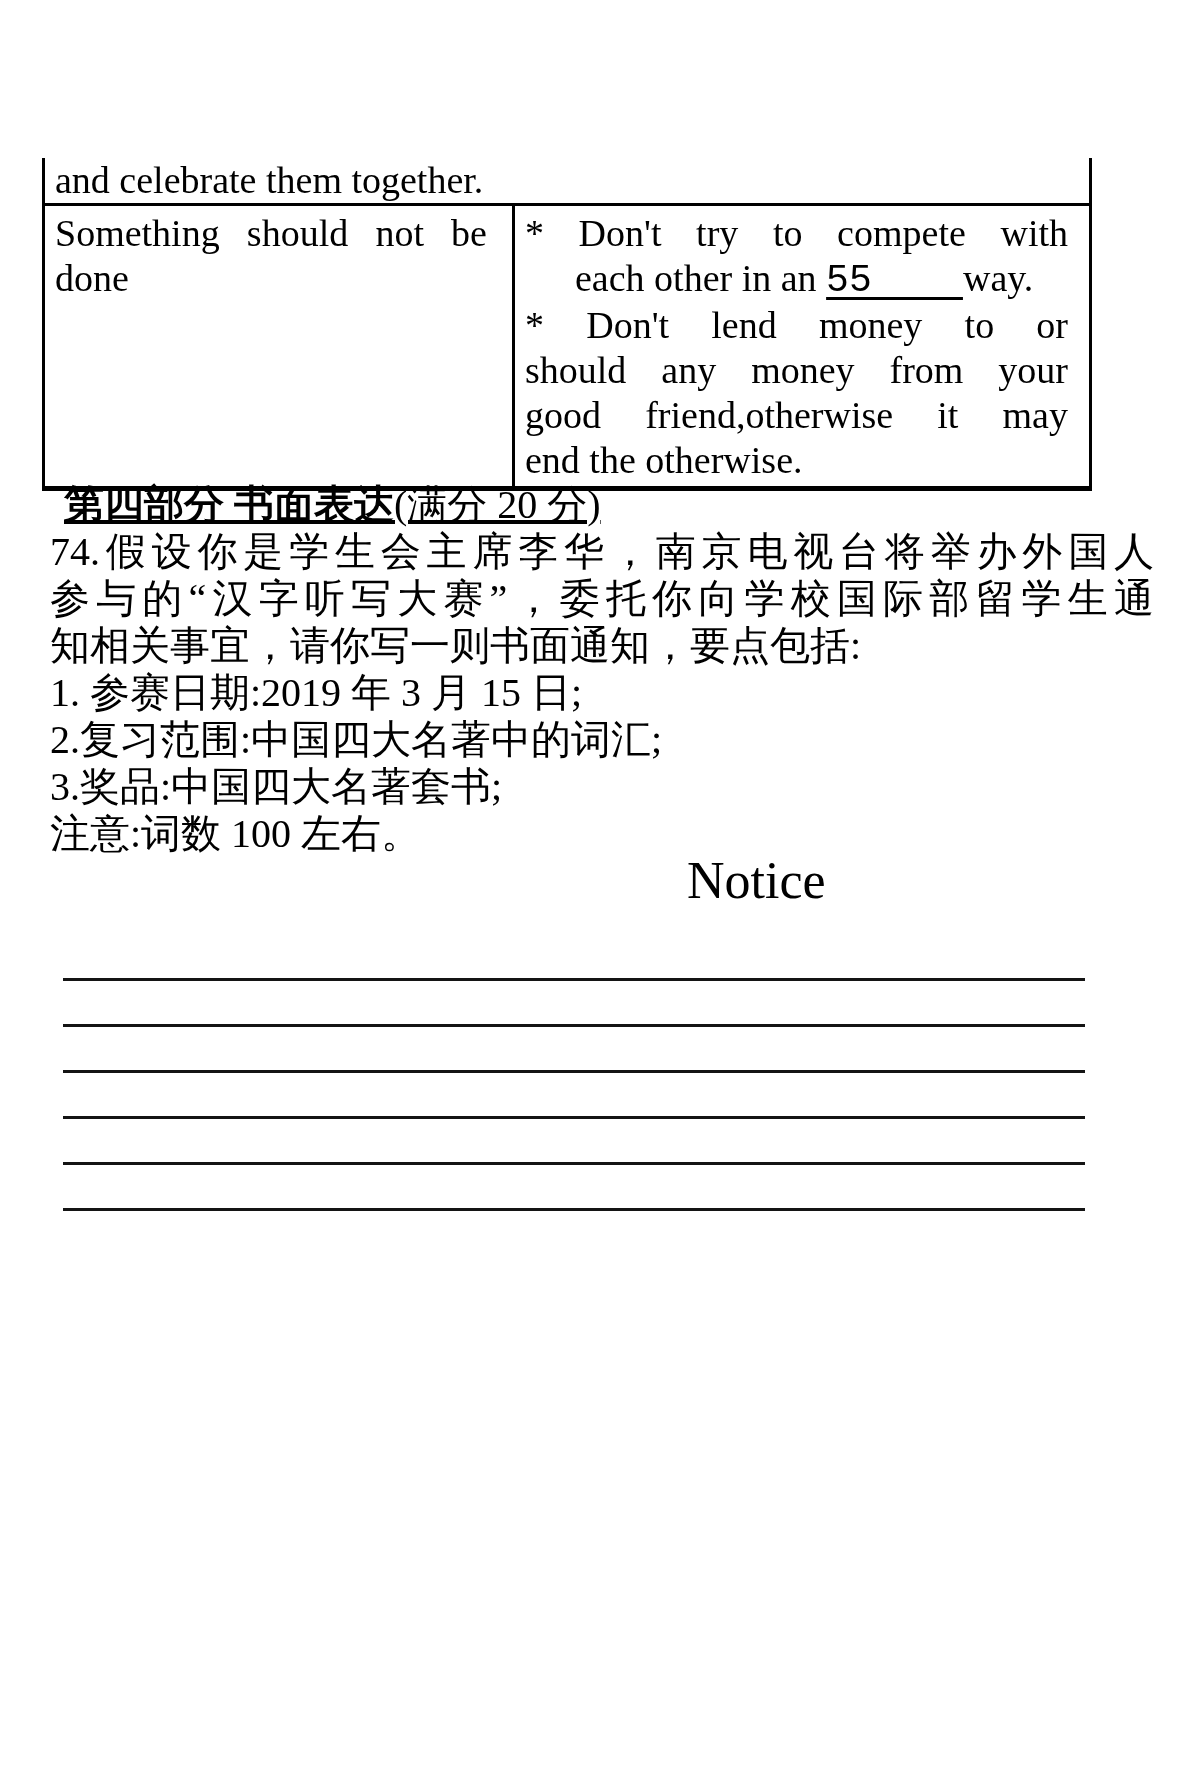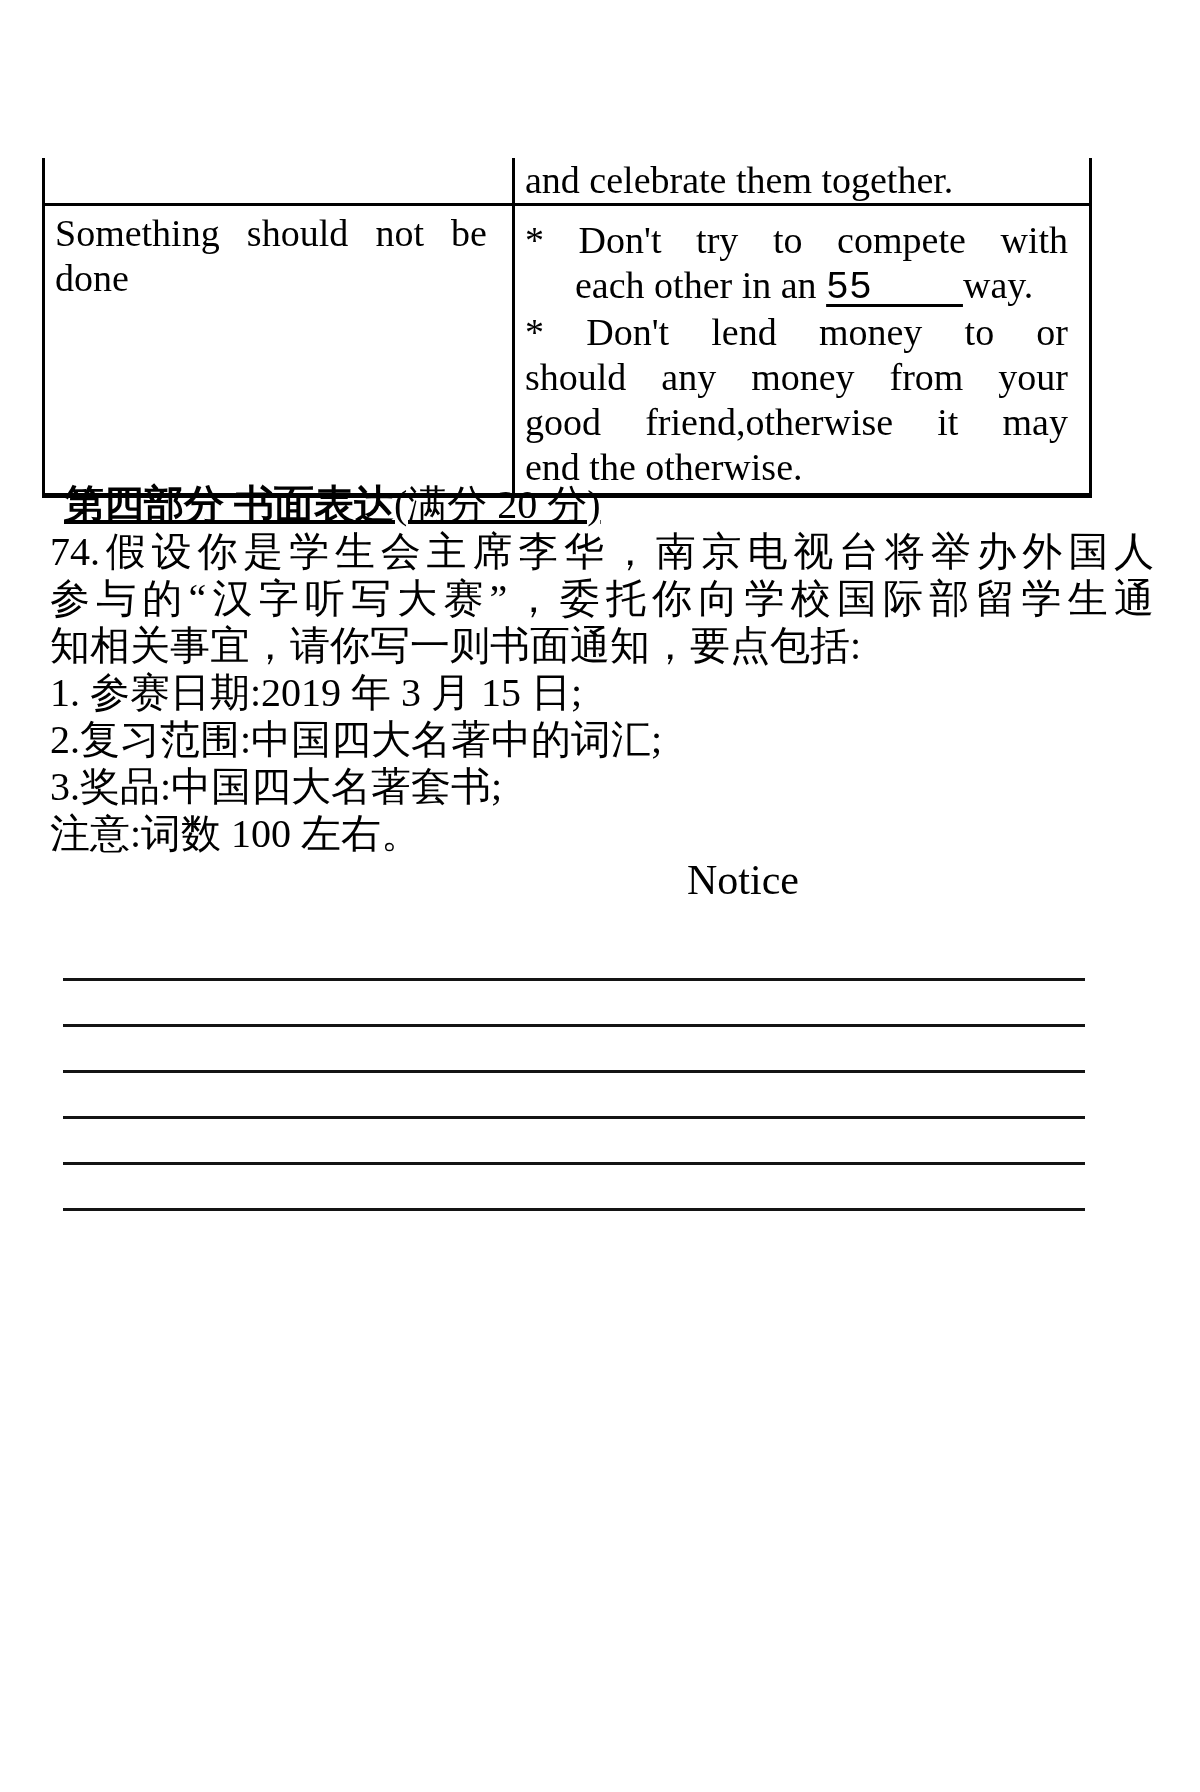--- a/index.html
+++ b/index.html
@@ -15,41 +15,41 @@
     position:absolute;left:42px;top:158px;
     width:1050px;box-sizing:border-box;
     border-left:3px solid #000;
     border-right:3px solid #000;
     border-bottom:5px solid #000;
     font-size:38px;line-height:45px;
   }
   .trow{display:flex;}
   .trow.r2{border-top:3px solid #000;}
   .cell-left{width:470px;flex:none;border-right:3px solid #000;box-sizing:border-box;
-             padding:0 25px 16px 10px;}
+             padding:0 25px 0 10px;}
   .cell-right{flex:1;box-sizing:border-box;padding:0 21px 0 10px;}
-  .r1{height:45px;}
+  .r1{height:45px;flex-direction:column;}
   .r2{min-height:272px;}
   .r2 .cell-left{padding-top:5px;}
-  .r2 .cell-right{padding-top:12px;padding-bottom:3px;}
+  .r2 .cell-right{padding-top:5px;padding-bottom:3px;}
   .tl{white-space:nowrap;}
   .tl.fill{white-space:normal;text-align:justify;text-align-last:justify;}
   .tl.ind{padding-left:50px;}
   .tl .u{text-decoration:underline;text-underline-offset:6px;font-family:Liberation Mono, monospace;}
   
   .section{
     position:absolute;left:50px;top:481px;width:1104px;
     font-size:40px;line-height:47px;
   }
   .sec-heading{padding-left:14px;text-decoration:underline;}
   .sec-heading .hb{font-weight:bold;}
   .cline{white-space:nowrap;}
   .cline.fill{white-space:normal;text-align:justify;text-align-last:justify;}
   .notice-line{height:47px;}
-  .notice-line span{display:inline-block;margin-left:637px;font-size:42px;}
+  .notice-line span{display:inline-block;margin-left:637px;font-size:52px;}
   
   .wlines{position:absolute;left:63px;top:951px;width:1022px;}
   .wline{height:46px;box-sizing:border-box;border-bottom:3px solid #141414;}
   .wline.first{height:30px;}
 </style>
 </head>
 <body>
 
 <div class="exam-table">
   <div class="trow r1">

